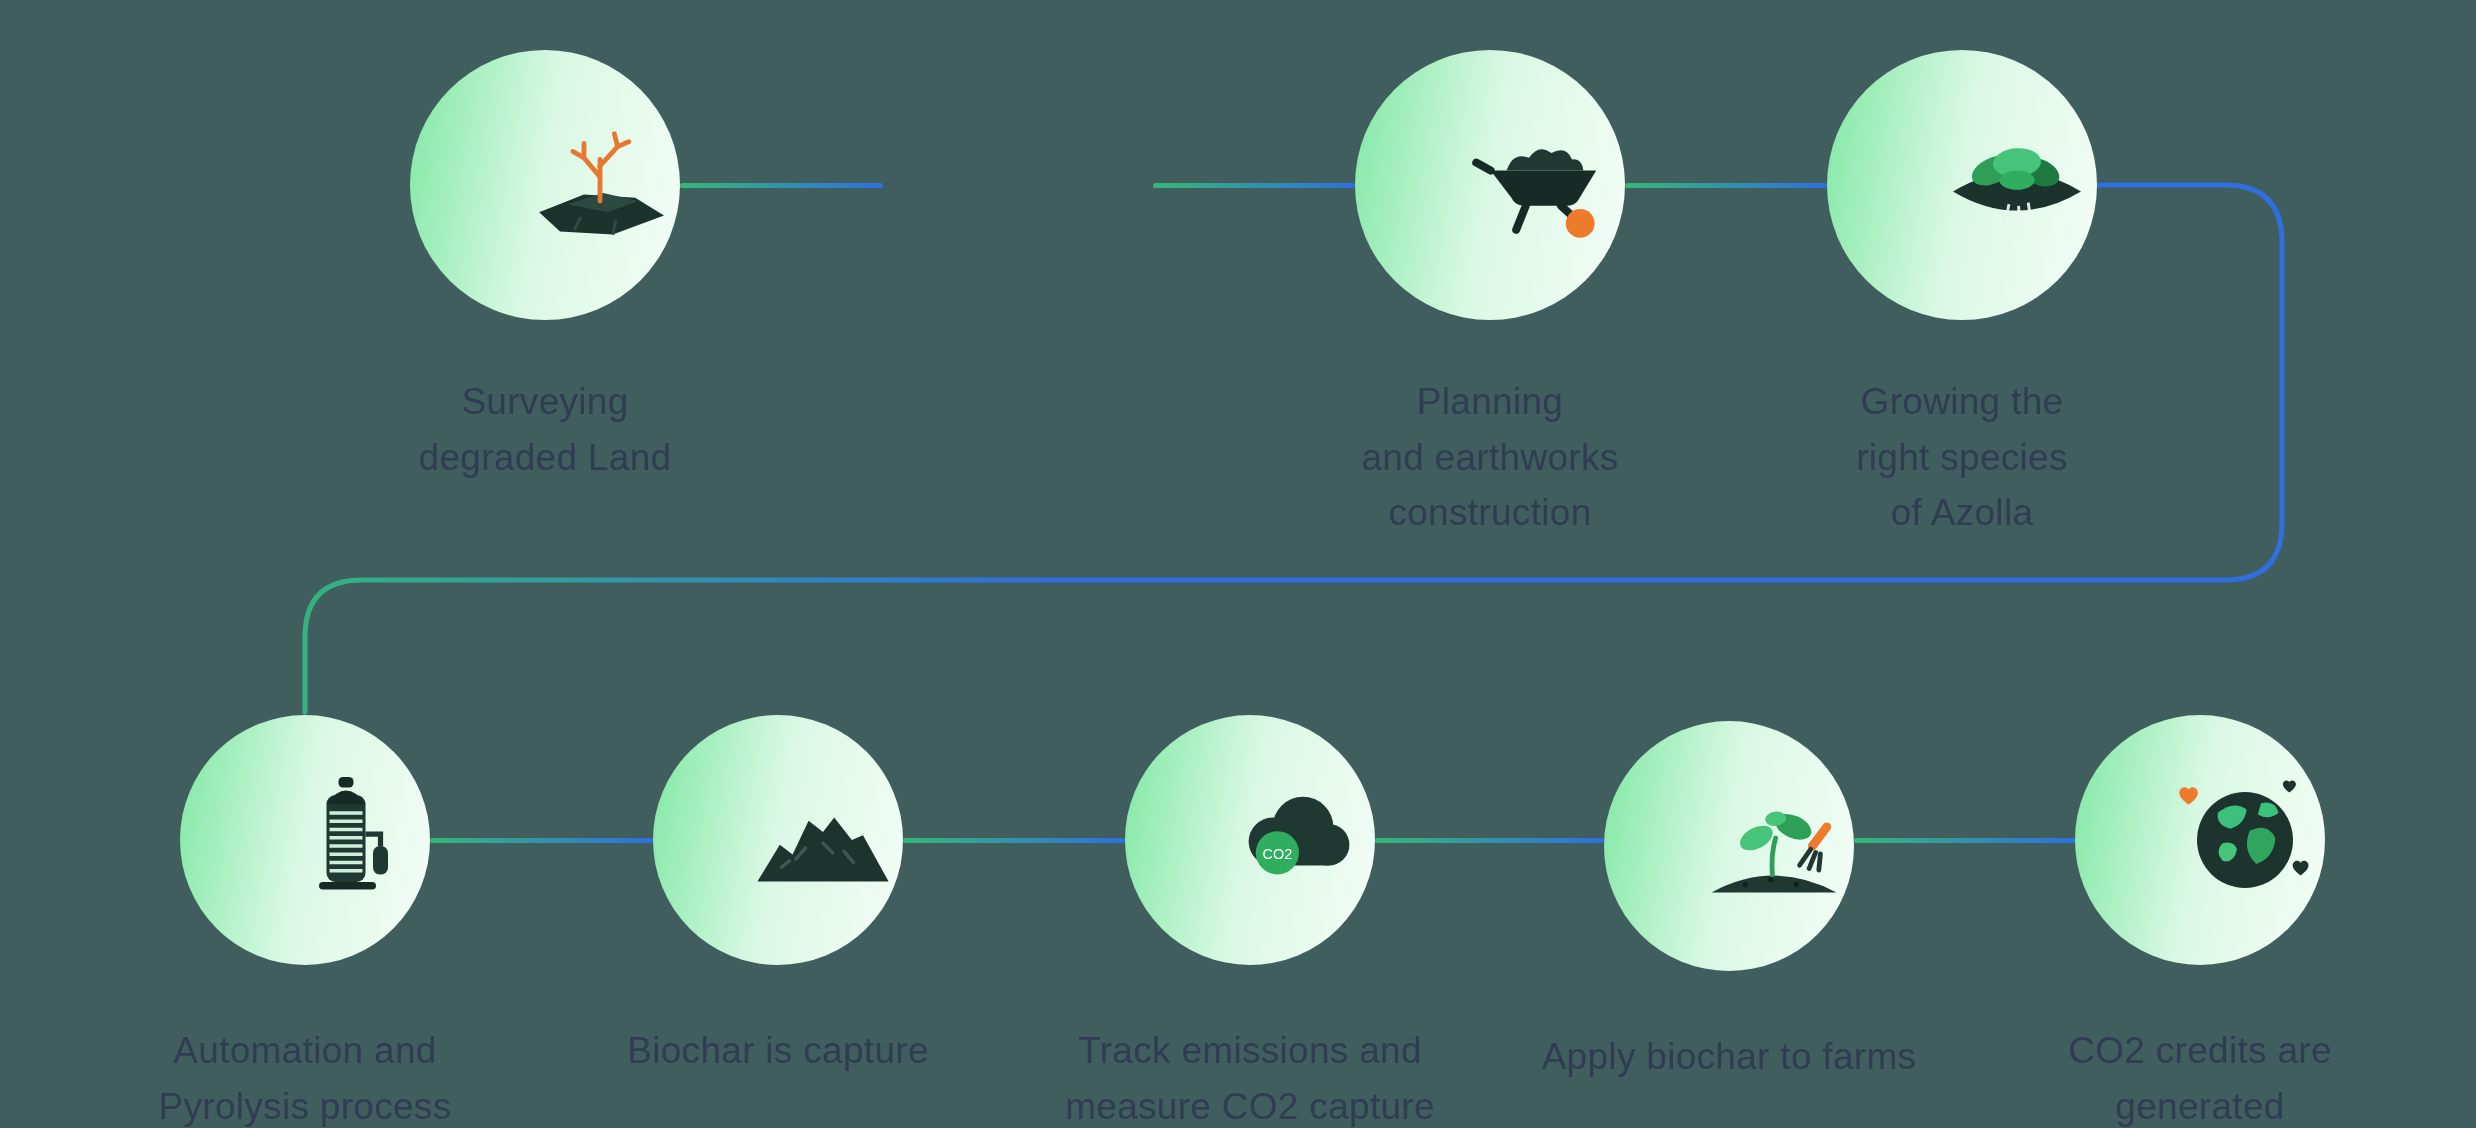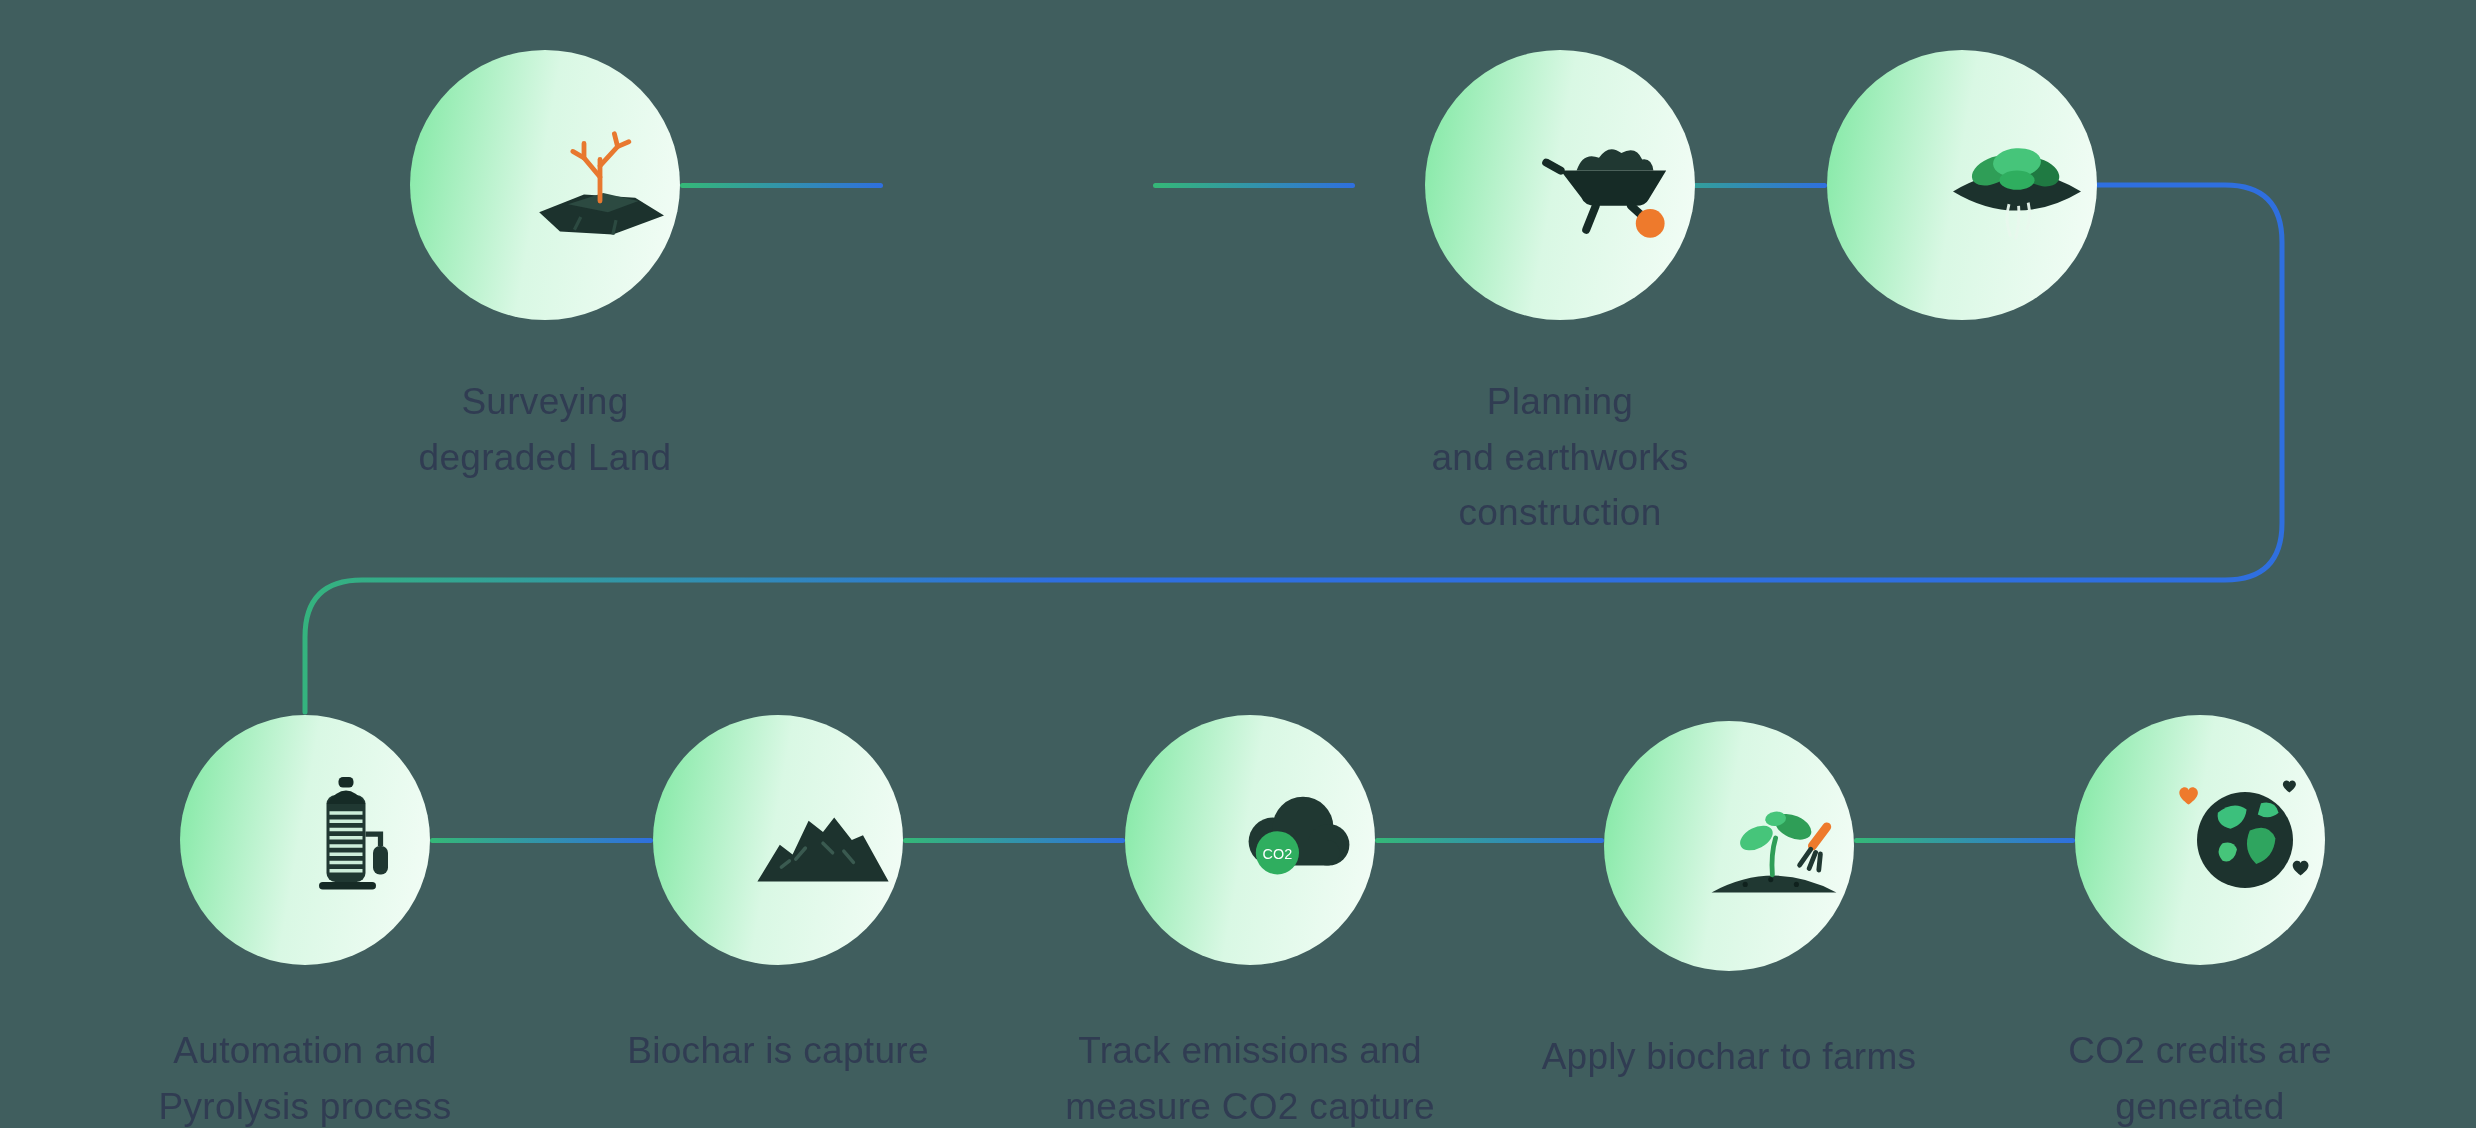--- a/index.html
+++ b/index.html
@@ -56,21 +56,21 @@
           <path d="M50 38 L61 26 L59 18"></path>
           <path d="M61 26 L68 23"></path>
         </g>
       </svg>
     </div>
     <div class="step-label">Surveying
 degraded Land</div>
   </div>
 
 
-  <div class="step row1" style="left:1300px;top:50px">
+  <div class="step row1" style="left:1230px;top:50px">
     <div class="circle big">
       <svg viewBox="0 0 100 100" width="160" height="160">
         <path d="M26 41 Q30 29 40 33 Q46 24 54 30 Q63 25 67 34 Q73 33 74 41 Z" fill="#203832"></path>
         <path d="M16 41 L82 41 L71 59 Q69 63 63 63 L38 63 Q31 63 29 58 Z" fill="#162b26"></path>
         <path d="M16 41 L7 36" stroke="#162b26" stroke-width="5" stroke-linecap="round" fill="none"></path>
         <path d="M38 63 L32 78" stroke="#162b26" stroke-width="5" stroke-linecap="round" fill="none"></path>
         <path d="M60 63 L70 72" stroke="#162b26" stroke-width="5" stroke-linecap="round" fill="none"></path>
         <circle cx="72" cy="74" r="9" fill="#ee7a2c"></circle>
       </svg>
     </div>
@@ -87,20 +87,23 @@
         <ellipse cx="64" cy="42" rx="13" ry="8" transform="rotate(22 64 42)" fill="#1f7a42"></ellipse>
         <ellipse cx="50" cy="36" rx="15" ry="9" transform="rotate(-4 50 36)" fill="#46c57a"></ellipse>
         <ellipse cx="50" cy="47" rx="11" ry="6" fill="#2fae5f"></ellipse>
         <g stroke="#e9f8ee" stroke-width="1.8" fill="none" opacity="0.95">
           <path d="M45 62 Q42 72 46 82"></path>
           <path d="M51 63 Q52 73 49 84"></path>
           <path d="M57 61 Q59 70 56 78"></path>
         </g>
       </svg>
     </div>
+    <div class="step-label">Growing the
+right species
+of Azolla</div>
   </div>
 
   <div class="step row2" style="left:45px;top:715px">
     <div class="circle small">
       <svg viewBox="0 0 100 100" width="150" height="150">
         <rect x="31" y="20" width="26" height="58" rx="6" fill="#203832"></rect>
         <path d="M31 26 Q44 8 57 26 Z" fill="#162b26"></path>
         <rect x="39" y="8" width="10" height="7" rx="3" fill="#162b26"></rect>
         <g stroke="#cdeeda" stroke-width="2.4">
           <line x1="33" y1="32" x2="55" y2="32"></line>

